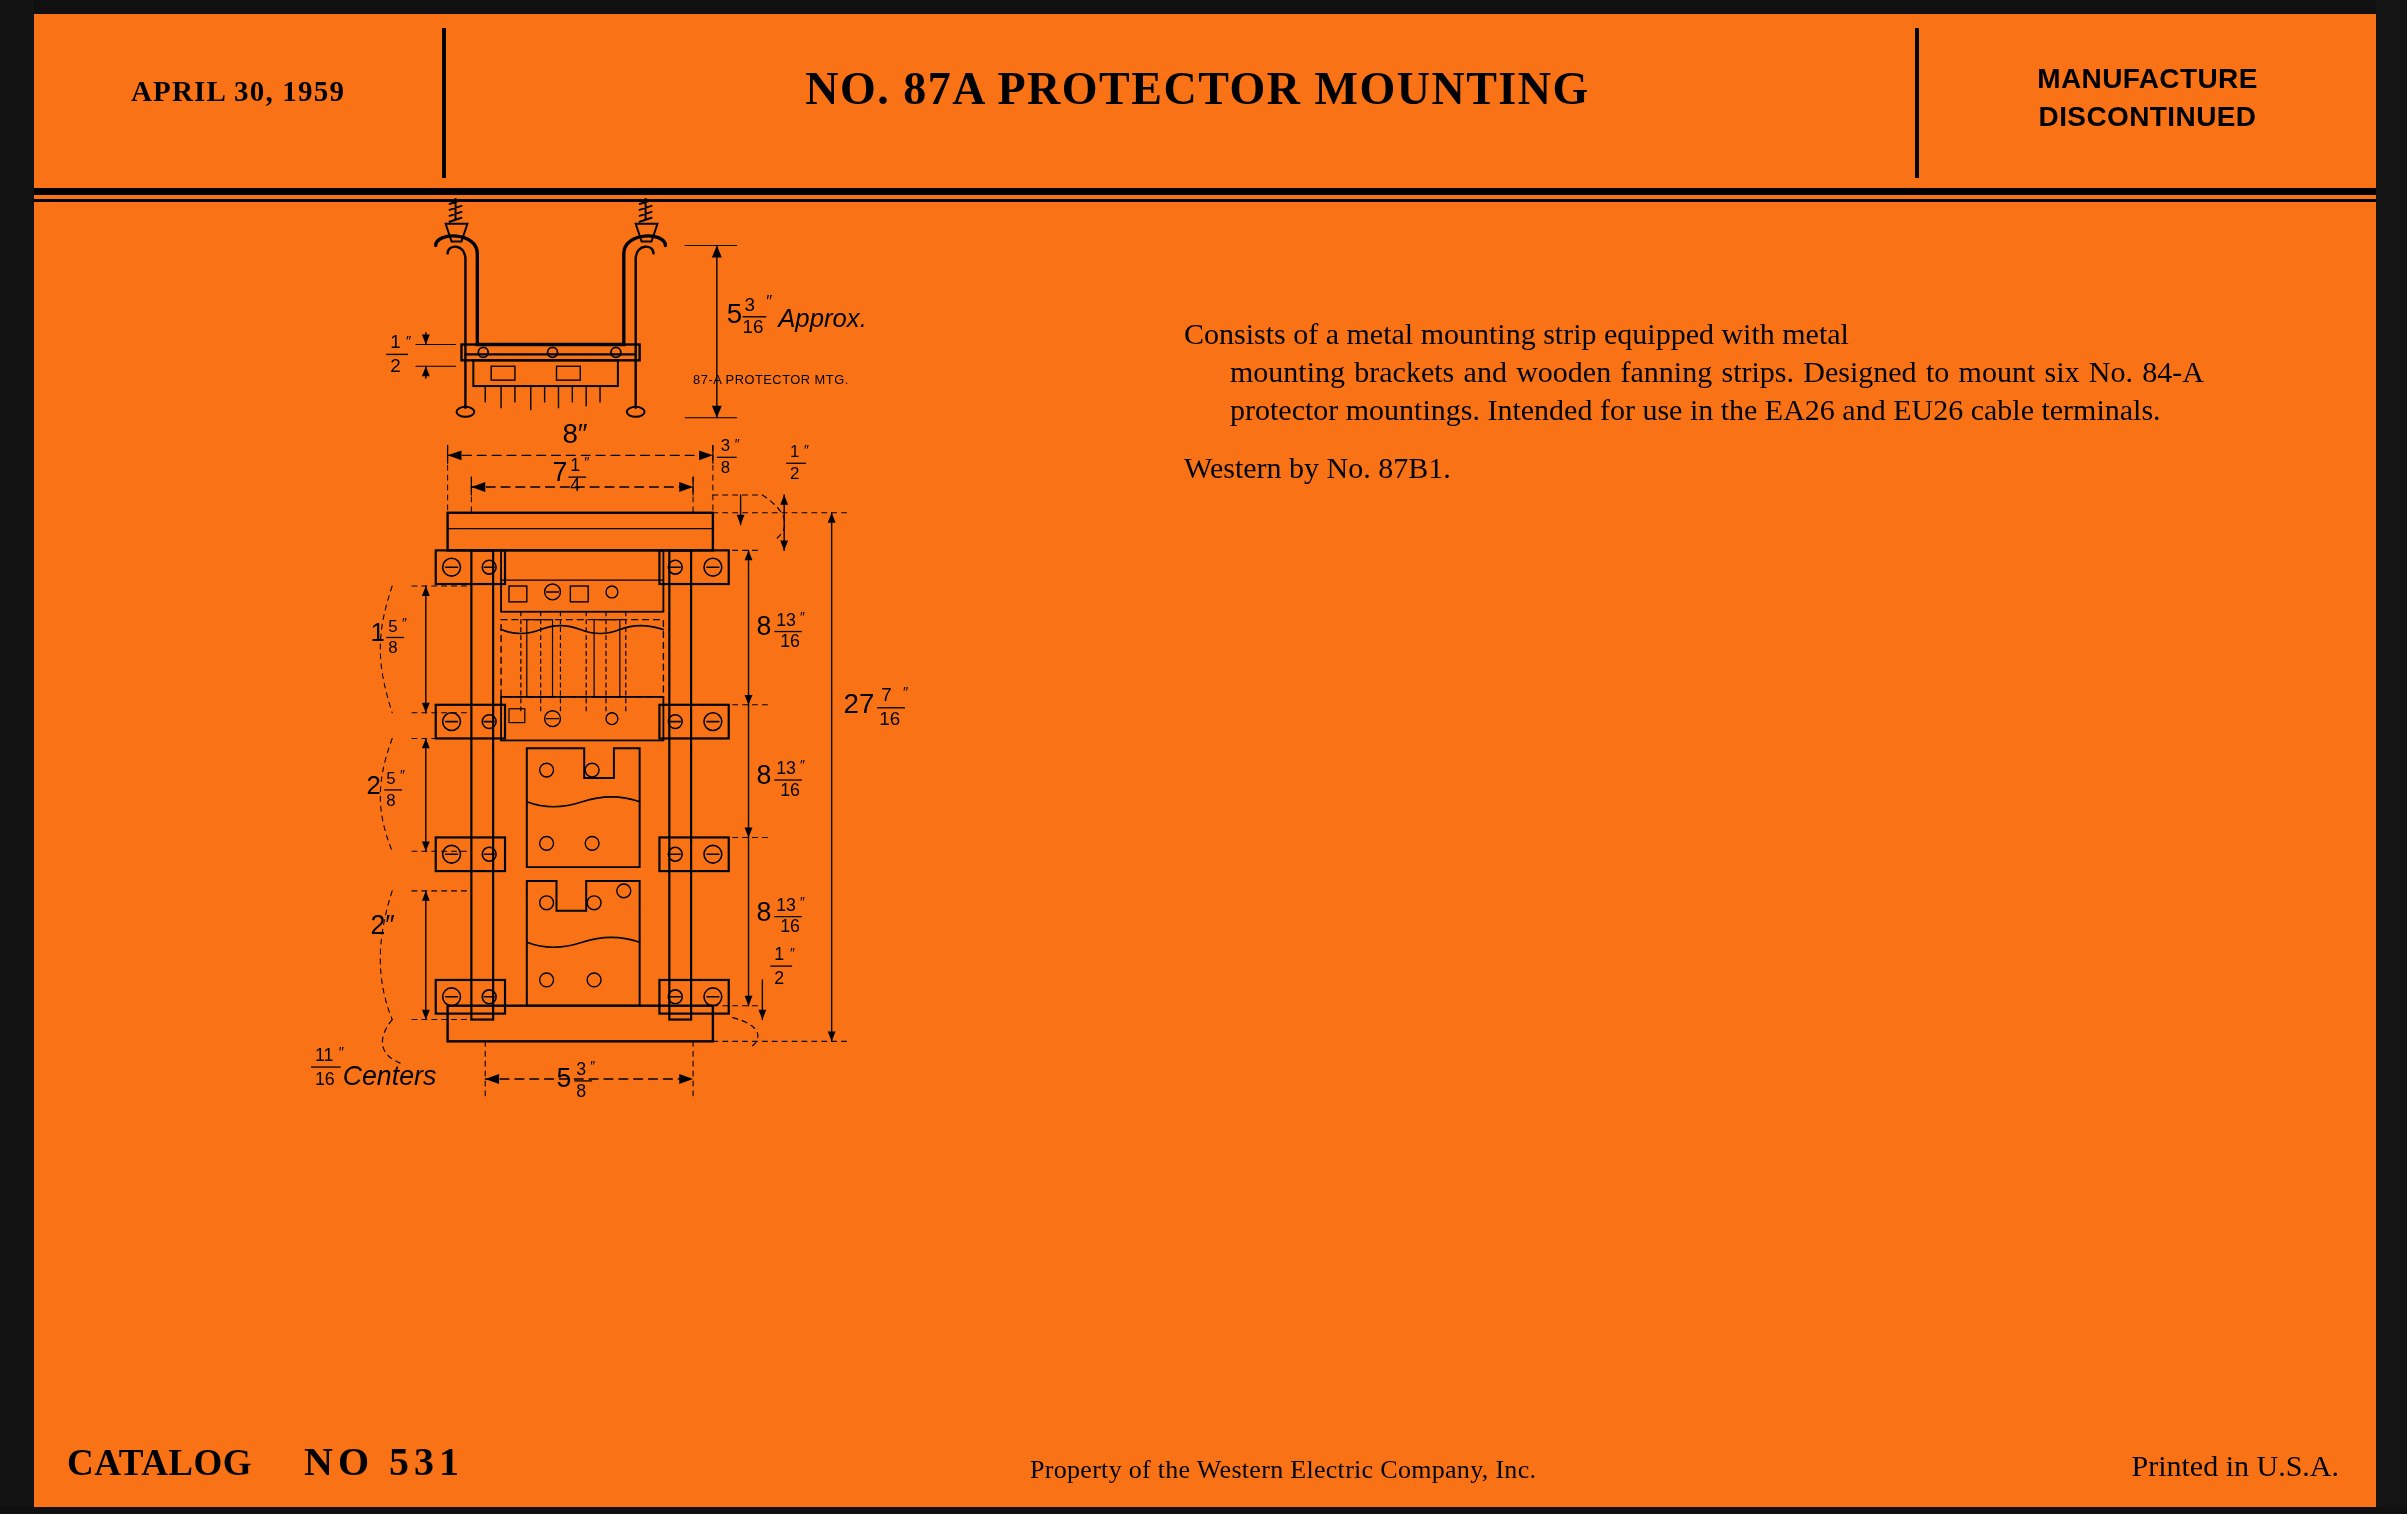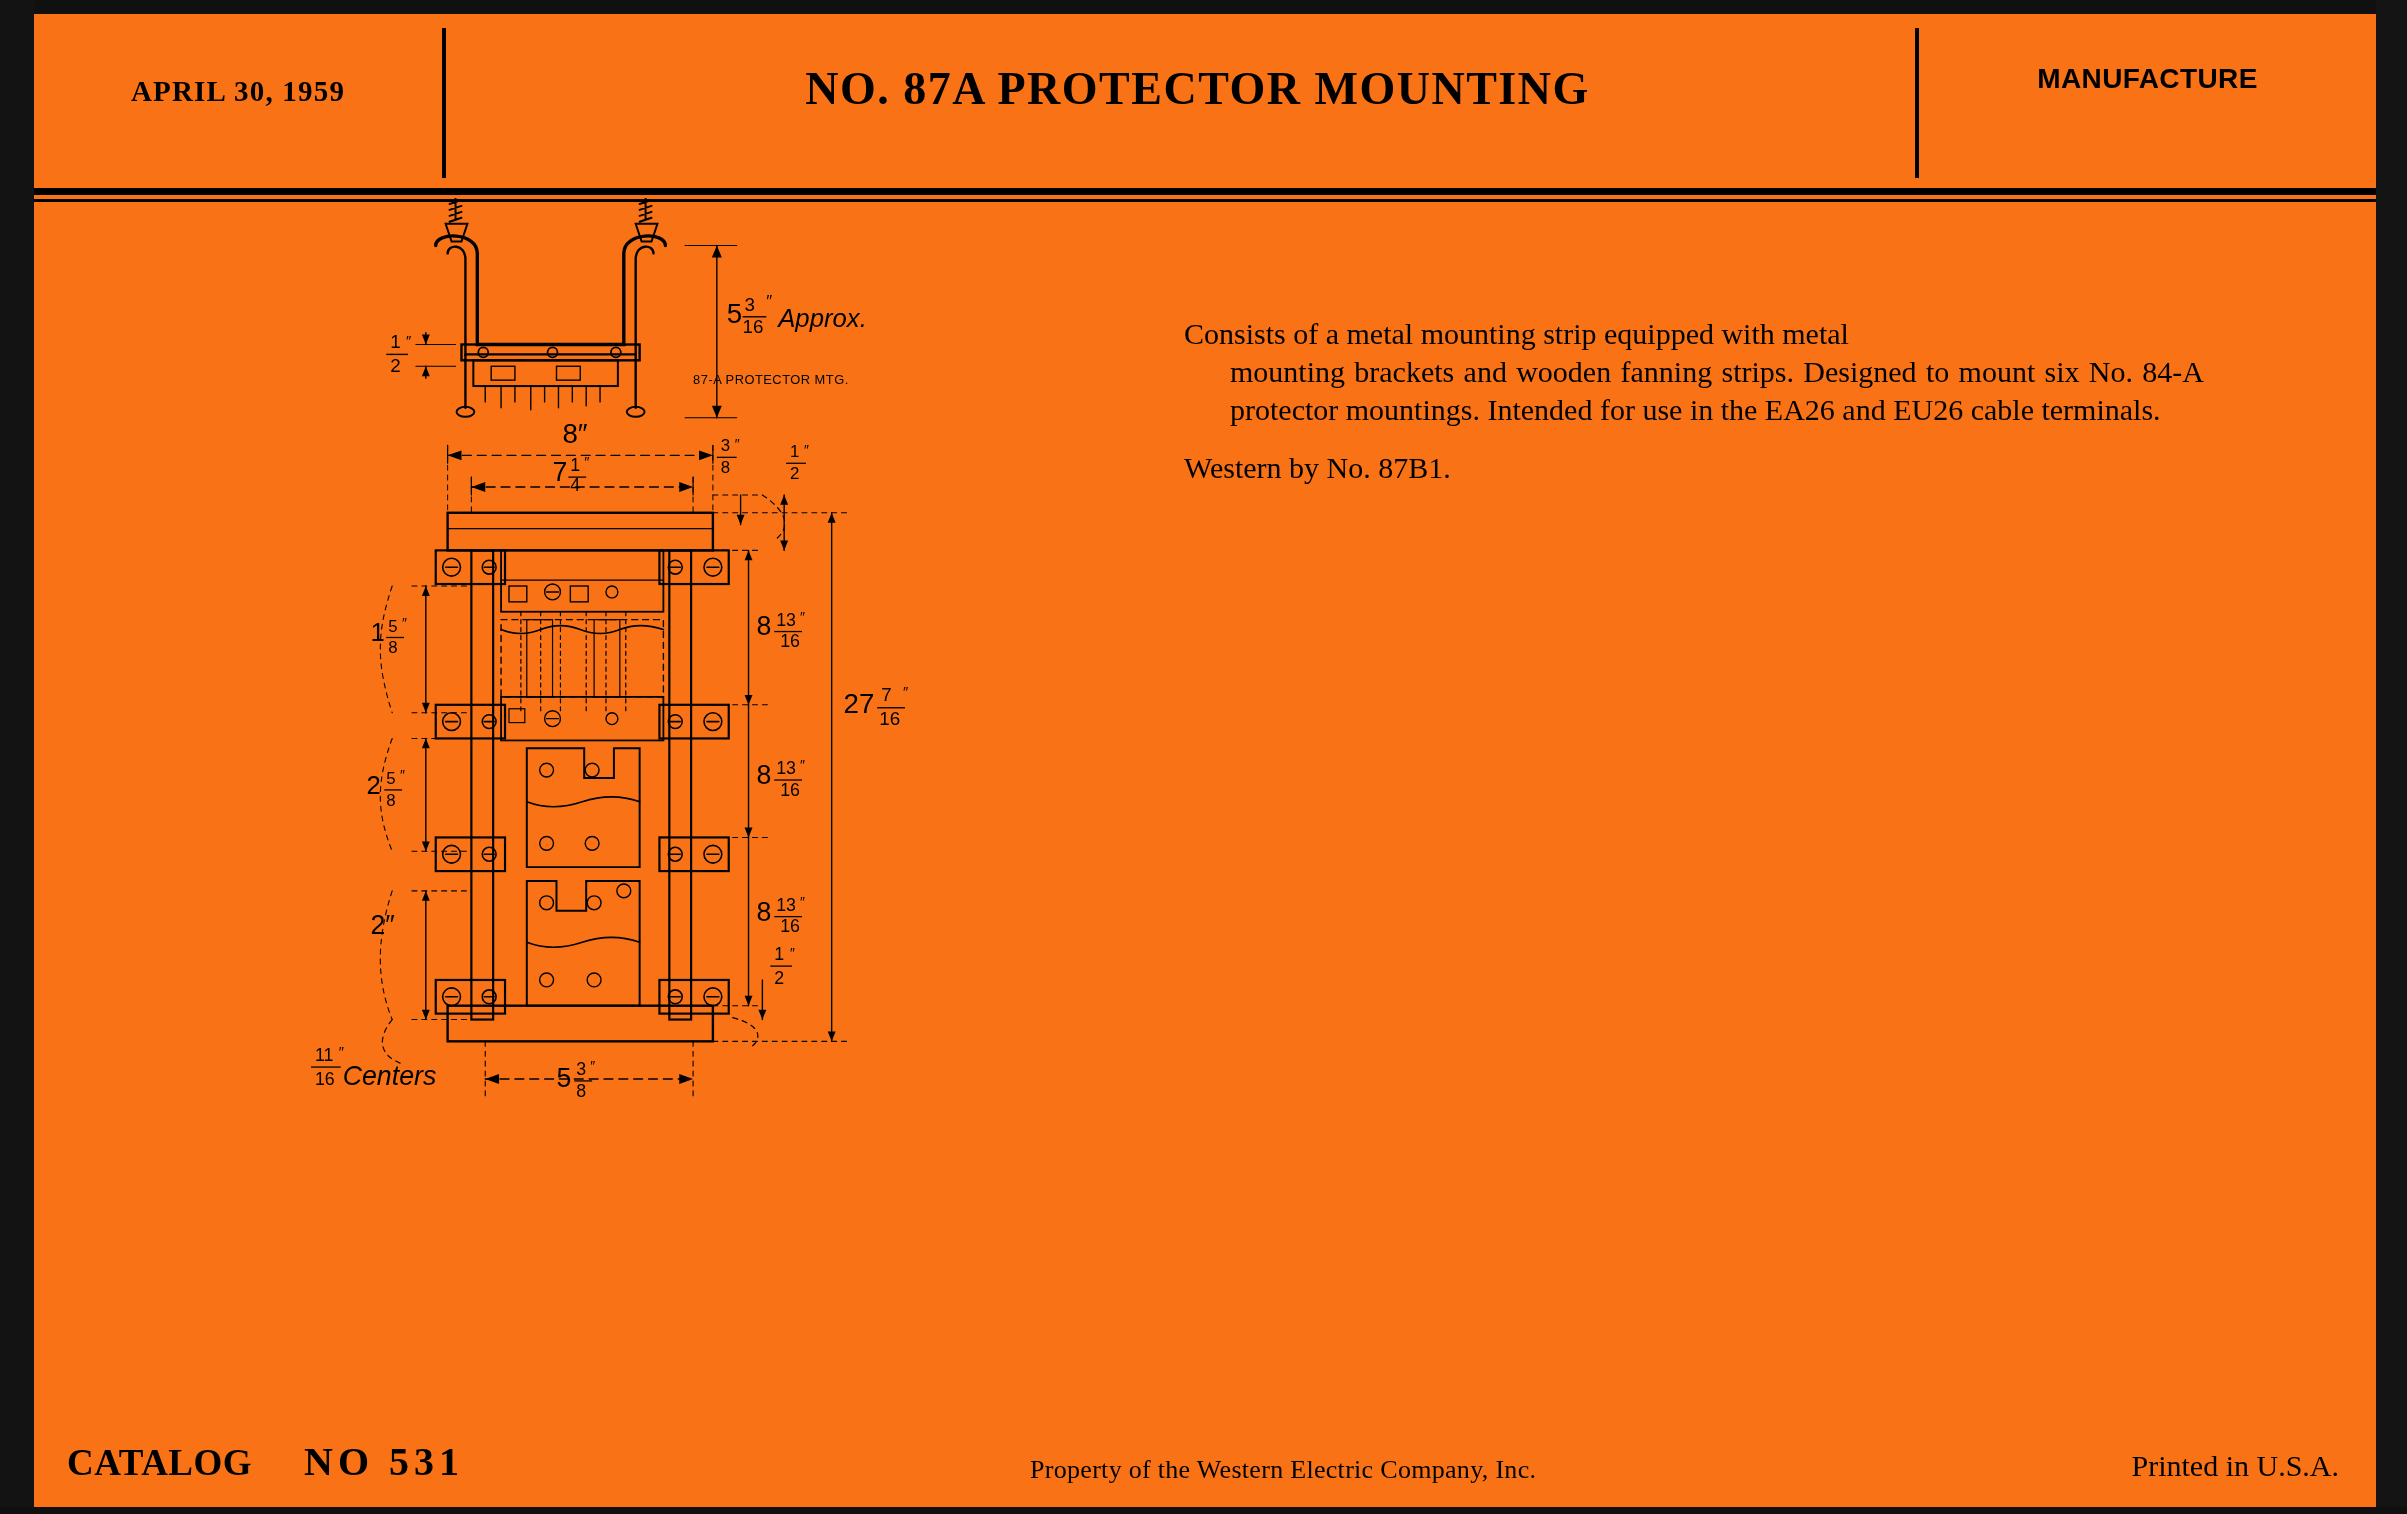--- a/index.html
+++ b/index.html
@@ -189,20 +189,21 @@
   <div class="scan-edge-right"></div>
   <div class="scan-edge-bottom"></div>
 
   <div class="header">
     <div class="divider left"></div>
     <div class="divider right"></div>
     <div class="header-date">APRIL 30, 1959</div>
     <div class="header-title">NO. 87A  PROTECTOR  MOUNTING</div>
     <div class="header-status">
       <div>MANUFACTURE</div>
+      <div>DISCONTINUED</div>
     </div>
     <div class="header-rule"></div>
     <div class="header-rule2"></div>
   </div>
 
   <div class="body-text">
     <div class="para">
       <span>Consists of a metal mounting strip equipped with metal</span>
       <span class="ind">mounting brackets and wooden fanning strips.  Designed to mount six No. 84-A protector mountings.  Intended for use in the EA26 and EU26 cable terminals.</span>
     </div>

